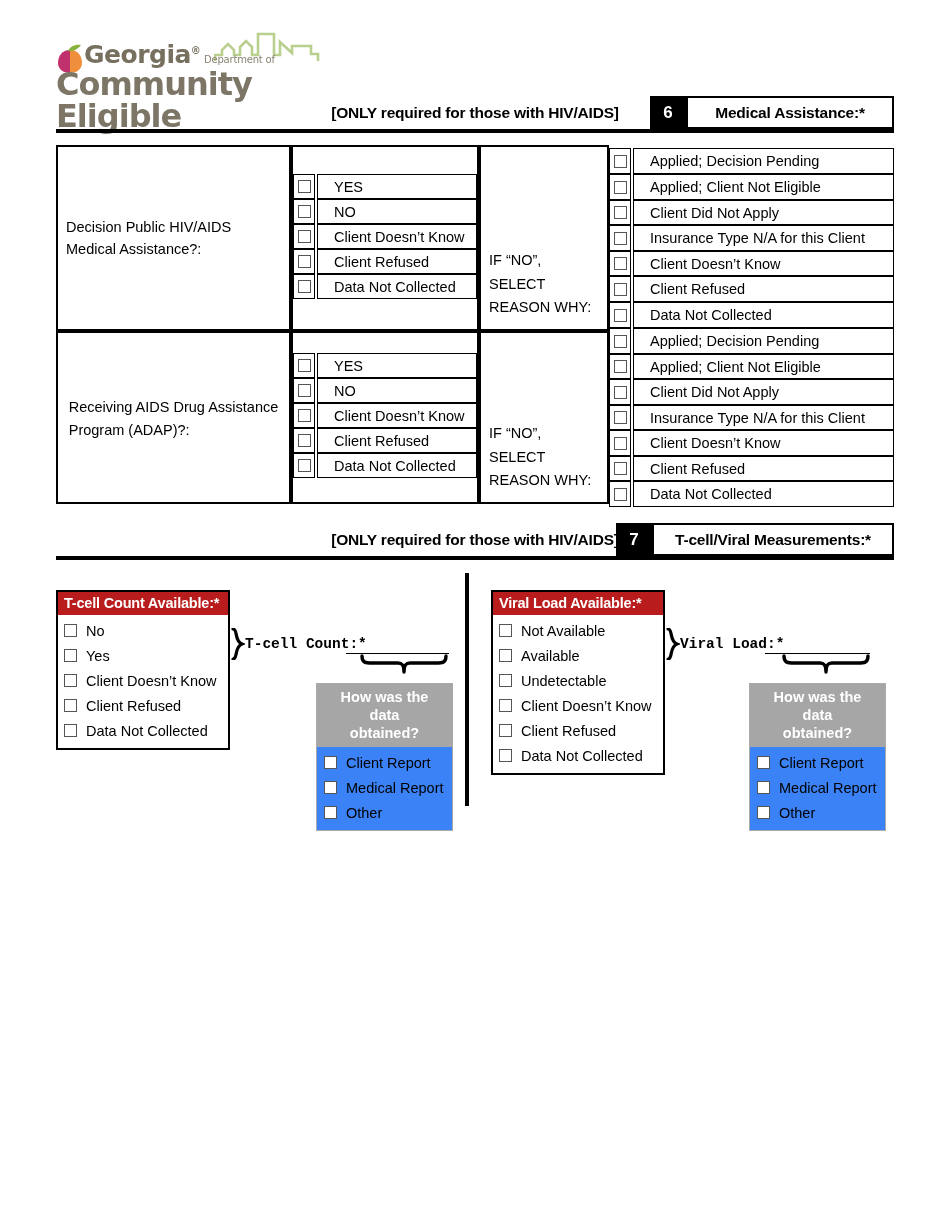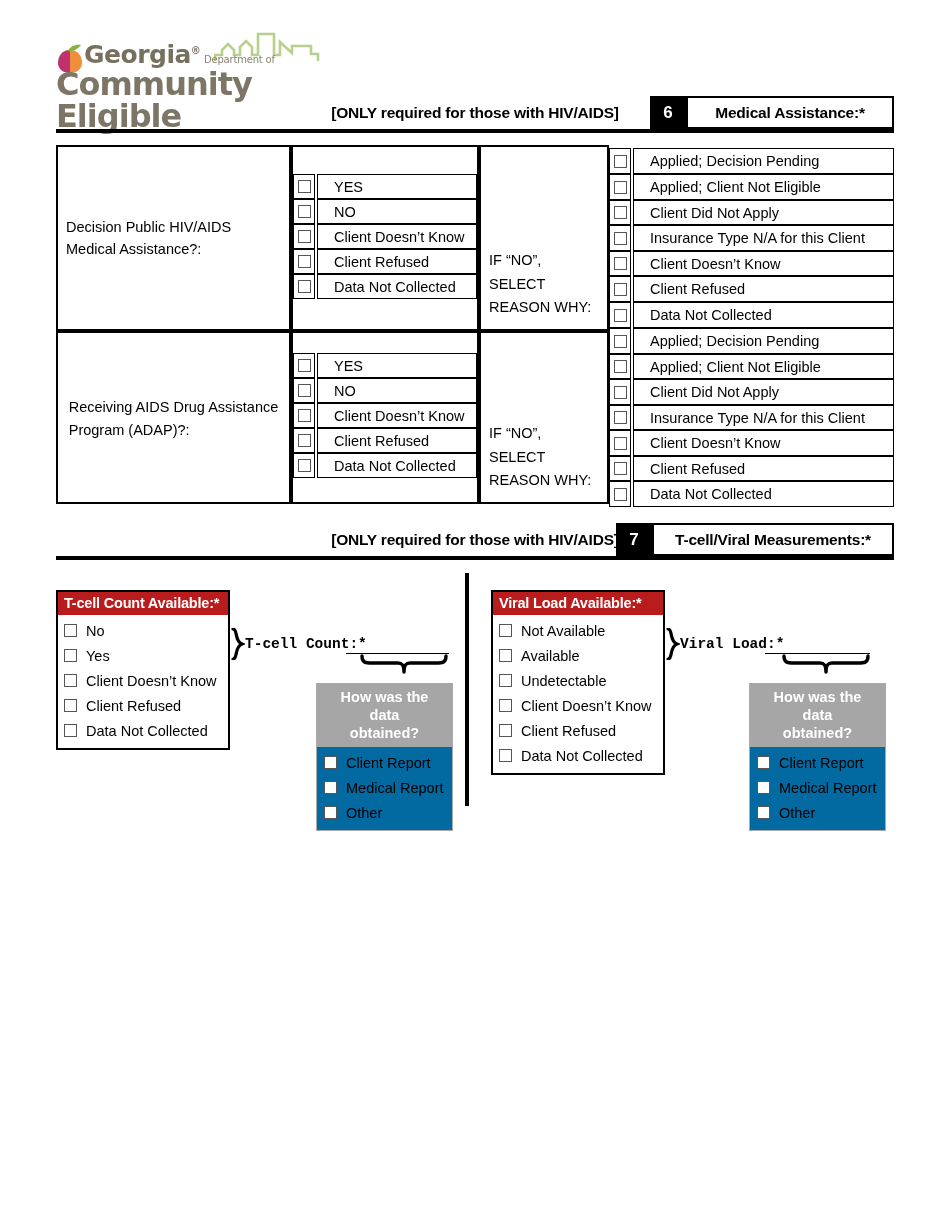--- a/index.html
+++ b/index.html
@@ -113,21 +113,21 @@
     font-family: Liberation Mono, monospace;
   }
   .field-line {
     position: absolute; border-bottom: 1.8px solid #000;
   }
   .dbrace {
     position: absolute; font-family: "DejaVu Sans", sans-serif;
     font-size: 40px; line-height: 1; font-weight: bold;
   }
 
-  .how-panel { position: absolute; border: 1.5px solid #aaa; background: #0369a1; }
+  .how-panel { position: absolute; border: 1.5px solid #aaa; background: #3b82f6; }
   .how-head {
     background: #a6a6a6; color: #fff; font-size: 14.5px; font-weight: bold;
     text-align: center; padding: 4px 8px 5px 8px; line-height: 1.25;
   }
   .how-list { padding: 3px 7px 5px 7px; }
   .how-item {
     display: flex; align-items: center;
     font-size: 14.5px; height: 25px;
   }
   .how-item .box { margin-right: 9px; flex: none; }

